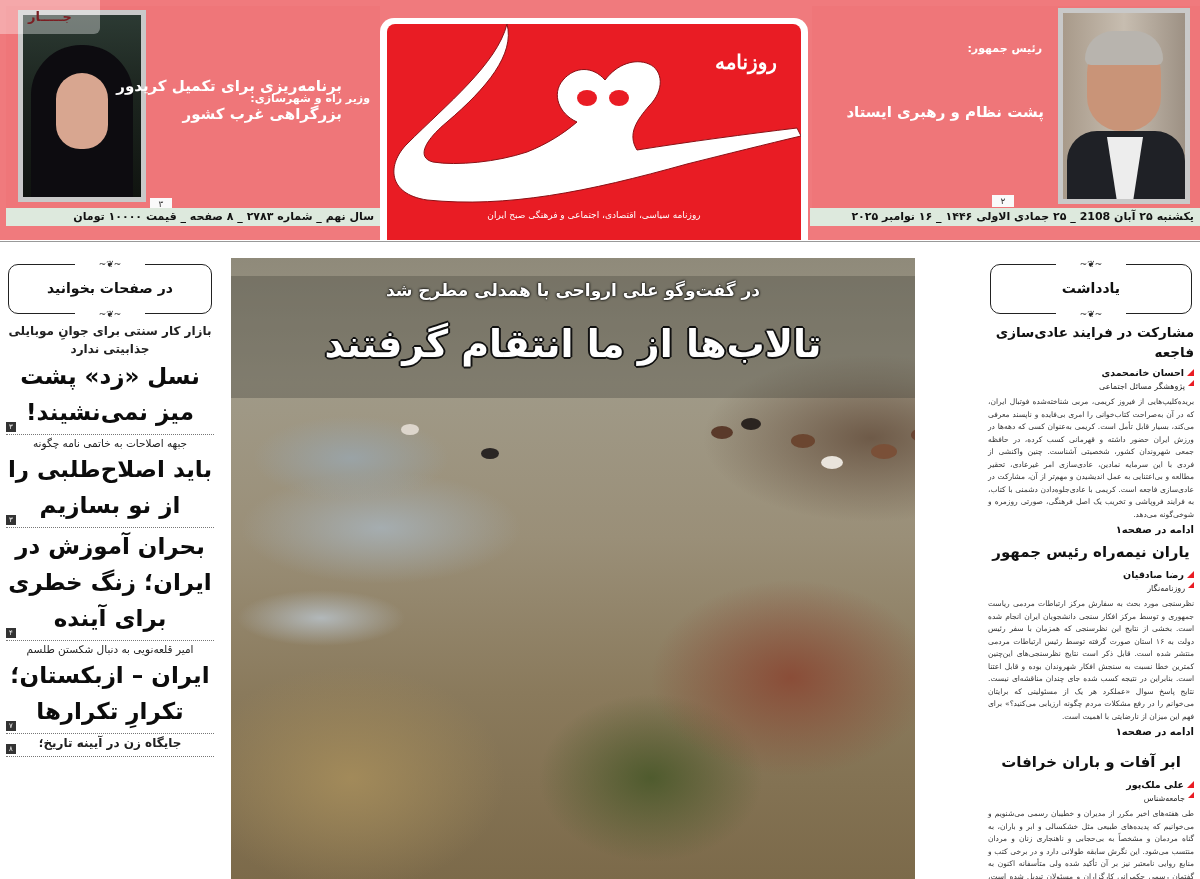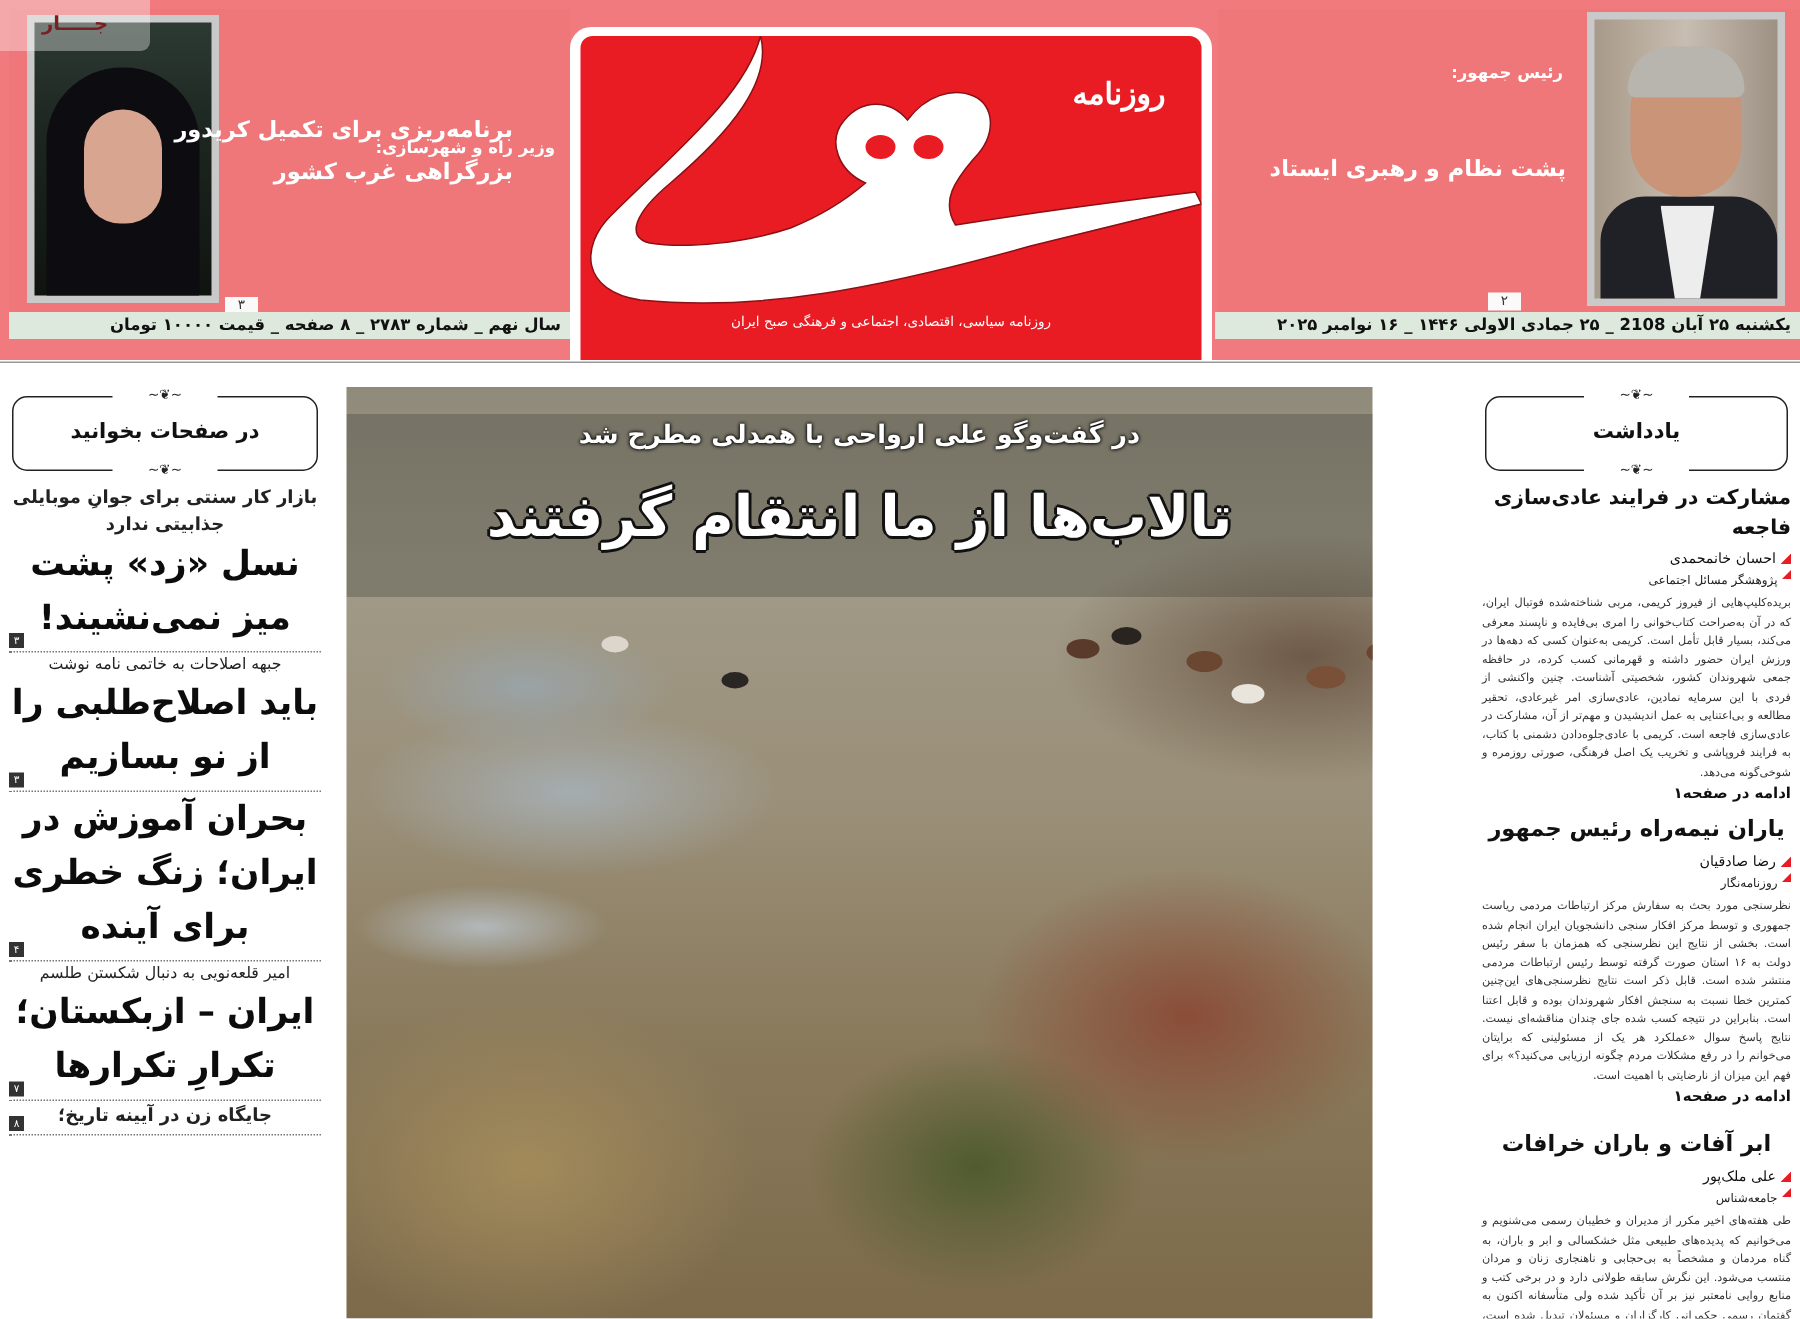--- a/index.html
+++ b/index.html
@@ -77,21 +77,21 @@
   .photo-main .strip { position: absolute; left: 0; top: 18px; width: 740px; height: 122px; background: rgba(70,70,60,0.35); }
   .photo-main .sheep { position: absolute; border-radius: 50%; }
   .overhead { position: absolute; left: 0; right: 0; top: 22px; text-align: center; color: #fff; font-weight: bold; font-size: 17px; text-shadow: 0 0 3px #000, 0 0 2px #000; }
   .main-hl { position: absolute; left: 0; right: 0; top: 64px; text-align: center; color: #fff; font-weight: 900; font-size: 38px; letter-spacing: 1px;
     text-shadow: 2px 0 0 #111, -2px 0 0 #111, 0 2px 0 #111, 0 -2px 0 #111, 1px 1px 0 #111, -1px -1px 0 #111, 1px -1px 0 #111, -1px 1px 0 #111; }
 
   
   .right-col { position: absolute; left: 988px; top: 258px; width: 206px; }
   .col-hl { text-align: right; font-weight: 900; font-size: 13.5px; line-height: 20px; margin-top: 2px; }
   .col-hl.center { text-align: center; font-size: 15px; line-height: 24px; }
-  .byline { display: flex; align-items: center; gap: 3px; font-size: 9.5px; font-weight: normal; line-height: 15px; margin-top: 3px; }
+  .byline { display: flex; align-items: center; gap: 3px; font-size: 9.5px; font-weight: bold; line-height: 15px; margin-top: 3px; }
   .byline .mark { width: 7px; height: 7px; background: #e91c24; clip-path: polygon(100% 0, 100% 100%, 0 100%); }
   .role { display: flex; align-items: flex-start; gap: 3px; font-size: 8px; line-height: 13px; color: #222; }
   .role .mark { width: 6px; height: 6px; background: #e91c24; clip-path: polygon(100% 0, 100% 100%, 0 100%); }
   .body-text { font-size: 7.5px; line-height: 12.5px; color: #333; text-align: justify; margin-top: 3px; }
   .cont { font-size: 10px; font-weight: bold; line-height: 16px; margin-top: 1px; }
 </style>
 </head>
 <body>
 
 <div class="masthead">
@@ -146,21 +146,21 @@
     <div class="t">در صفحات بخوانید</div>
     <div class="orn bot">~❦~</div>
   </div>
 
   <div class="story" style="margin-top:2px;">
     <div class="kick big">بازار کار سنتی برای جوانِ موبایلی جذابیتی ندارد</div>
     <div class="hl">نسل «زد» پشت میز نمی‌نشیند!</div>
     <div class="num">۳</div>
   </div>
   <div class="story">
-    <div class="kick">جبهه اصلاحات به خاتمی نامه نوشت</div>
+    <div class="kick">جبهه اصلاحات به خاتمی نامه چگونه</div>
     <div class="hl">باید اصلاح‌طلبی را از نو بسازیم</div>
     <div class="num">۳</div>
   </div>
   <div class="story">
     <div class="hl">بحران آموزش در ایران؛ زنگ خطری برای آینده</div>
     <div class="num">۴</div>
   </div>
   <div class="story">
     <div class="kick">امیر قلعه‌نویی به دنبال شکستن طلسم</div>
     <div class="hl">ایران – ازبکستان؛ تکرارِ تکرارها</div>

